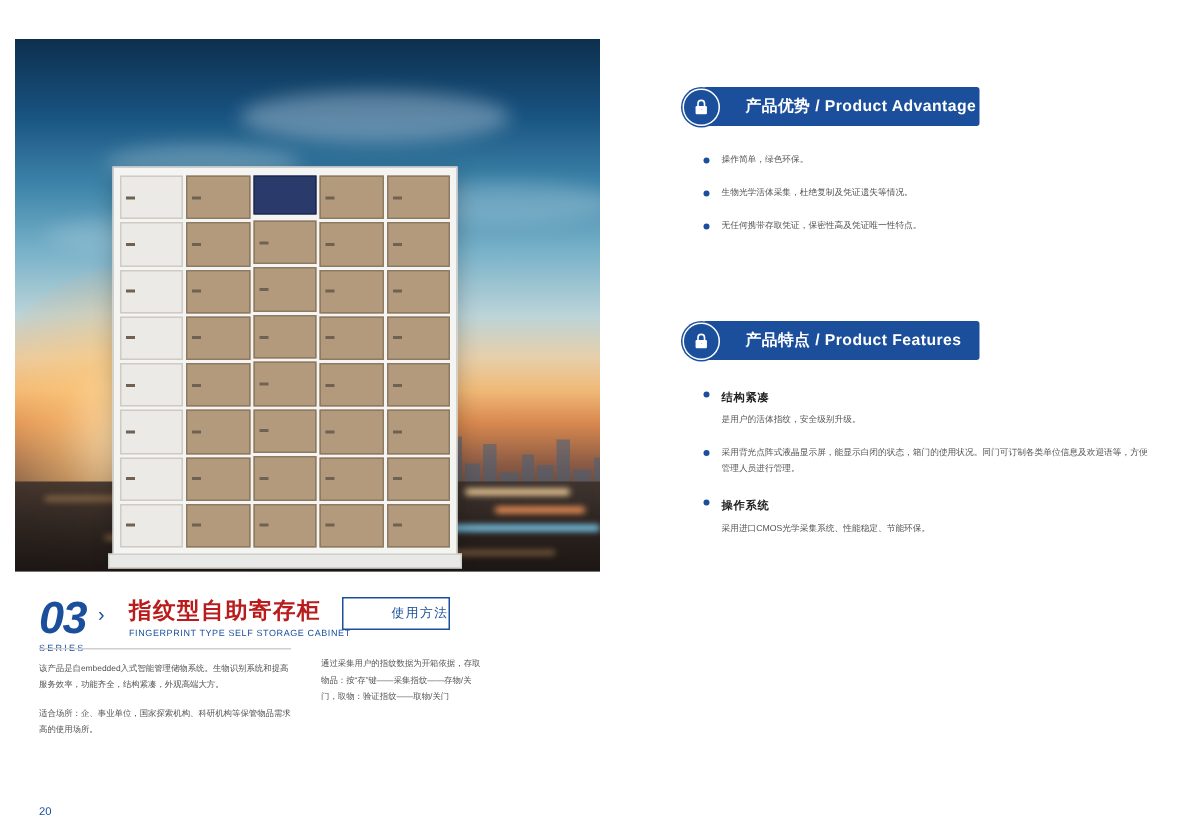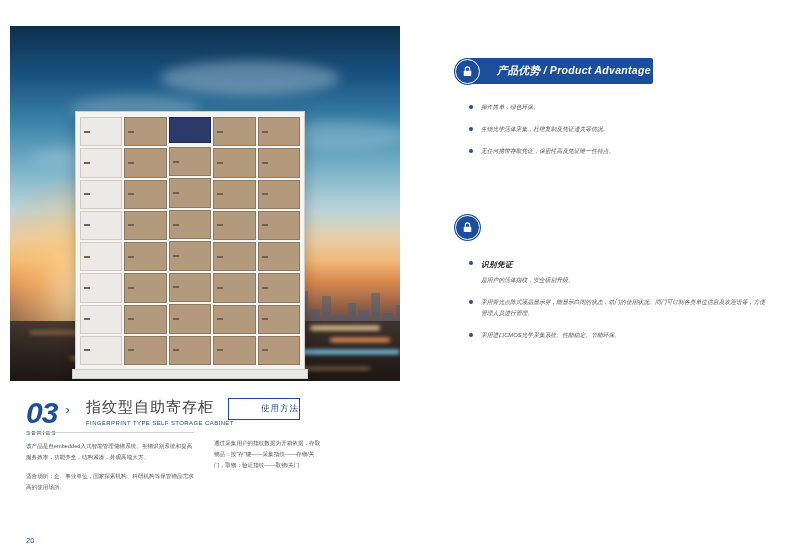--- a/index.html
+++ b/index.html
@@ -153,22 +153,22 @@
   .series-label {
     font-size: 6px;
     color: #1b4f9c;
     letter-spacing: 1.5px;
     margin-top: 2px;
   }
   .series-title-cn {
     position: absolute;
     left: 60px; top: 0;
     font-size: 15px;
-    font-weight: normal;
-    color: #404040;
+    font-weight: bold;
+    color: #b91c1c;
     letter-spacing: 1px;
     white-space: nowrap;
   }
   .series-title-en {
     position: absolute;
     left: 60px; top: 22px;
     font-size: 6px;
     color: #1b4f9c;
     letter-spacing: 0.4px;
     white-space: nowrap;
@@ -219,21 +219,20 @@
     font-size: 7.5px;
     color: #1b4f9c;
   }
 
   
   .right-page {
     position: absolute;
     left: 400px; top: 0;
     width: 400px; height: 392px;
     background: #ffffff;
-    font-style: italic;
   }
 
   .section { position: absolute; left: 55px; }
   .sec-advantage { top: 58px; }
   .sec-features  { top: 214px; }
 
   .sec-head {
     position: relative;
     height: 30px;
     width: 198px;
@@ -454,33 +453,37 @@
 
     <div class="section sec-features">
       <div class="sec-head">
         <div class="lock-badge">
           <svg width="13" height="13" viewBox="0 0 24 24" fill="none" stroke="#ffffff" stroke-width="2">
             <rect x="5" y="10.5" width="14" height="10" rx="1.5" fill="#ffffff" stroke="none"></rect>
             <path d="M8 10.5V7.5a4 4 0 0 1 8 0v3" stroke="#ffffff" stroke-width="2" fill="none"></path>
             <circle cx="12" cy="15" r="1.4" fill="#1b4f9c"></circle>
           </svg>
         </div>
+        <div class="bar">
+          <span>产品特点 / Product Features</span>
+        </div>
       </div>
       <div class="bullets">
         <div class="bullet">
           <div class="dot"></div>
-          <span class="b-title">识别凭证</span>
+          <span class="b-title">结构紧凑</span>
           <span class="b-text">是用户的活体指纹，安全级别升级。</span>
         </div>
         <div class="bullet">
           <div class="dot"></div>
           <span class="b-text">采用背光点阵式液晶显示屏，能显示白闭的状态，箱门的使用状况。同门可订制各类单位信息及欢迎语等，方便管理人员进行管理。</span>
         </div>
         <div class="bullet">
           <div class="dot"></div>
+          <span class="b-title">操作系统</span>
           <span class="b-text">采用进口CMOS光学采集系统、性能稳定、节能环保。</span>
         </div>
       </div>
     </div>
 
   </div>
 
 </div>
 
 </body></html>

